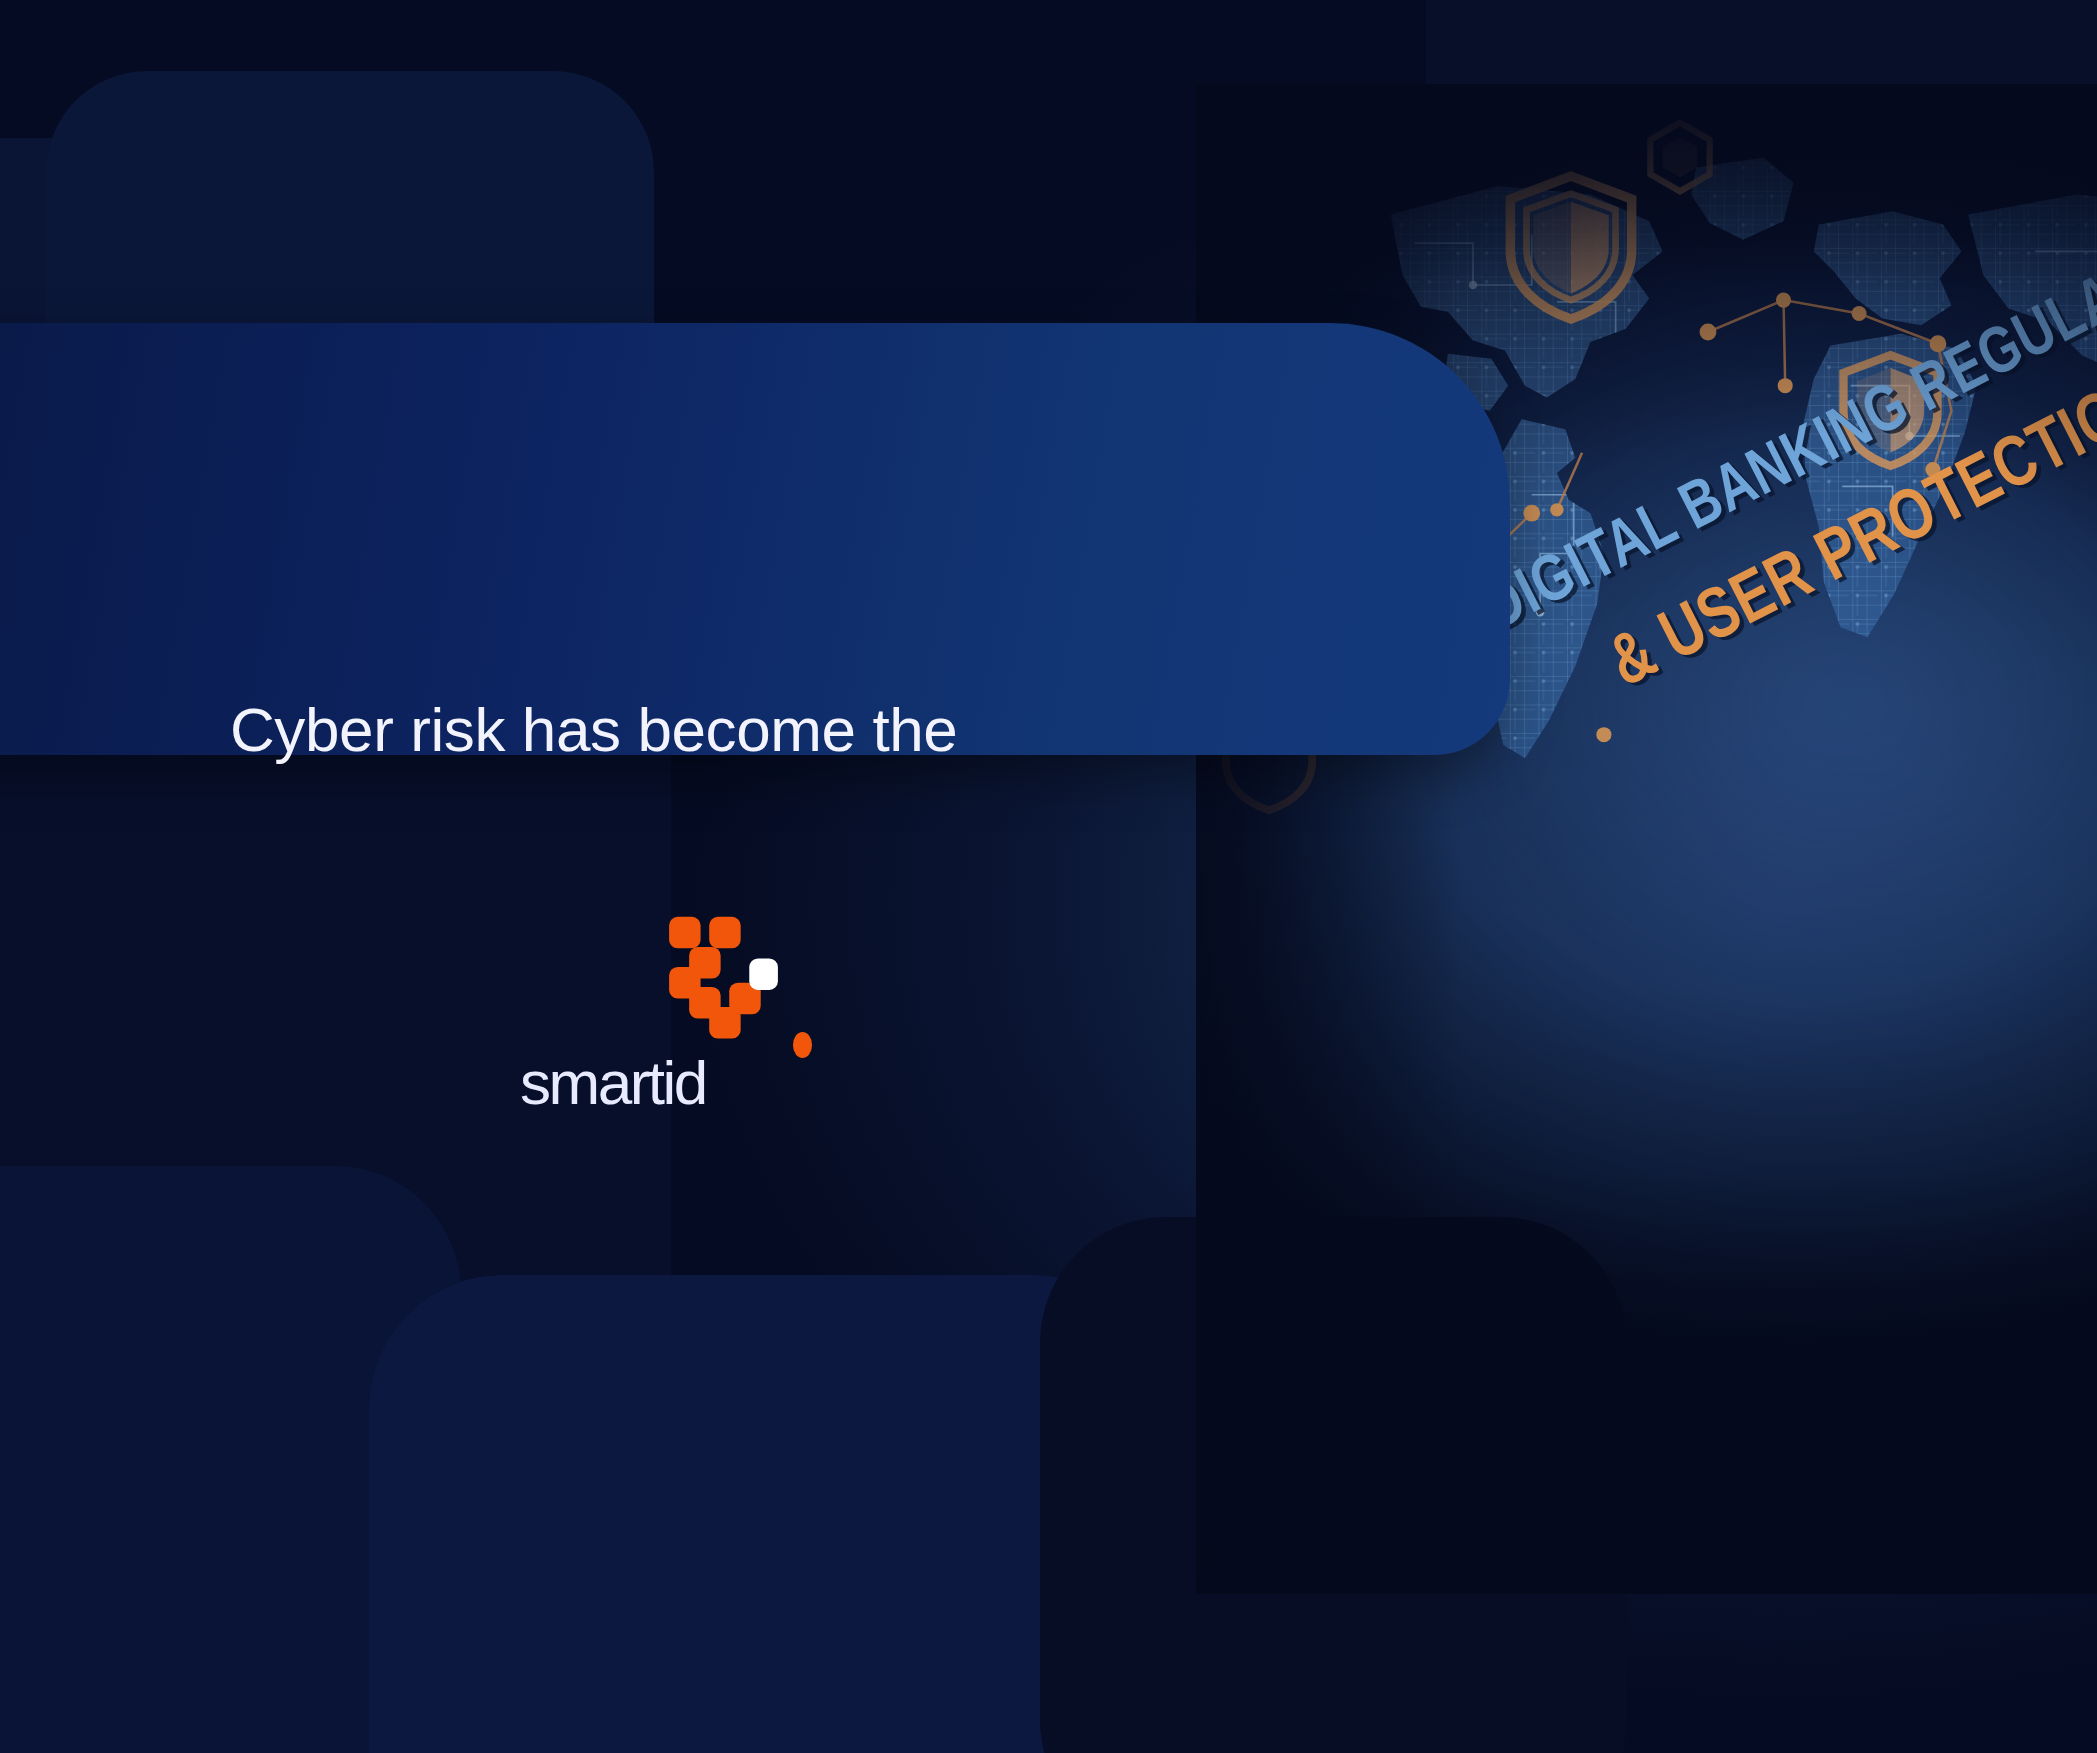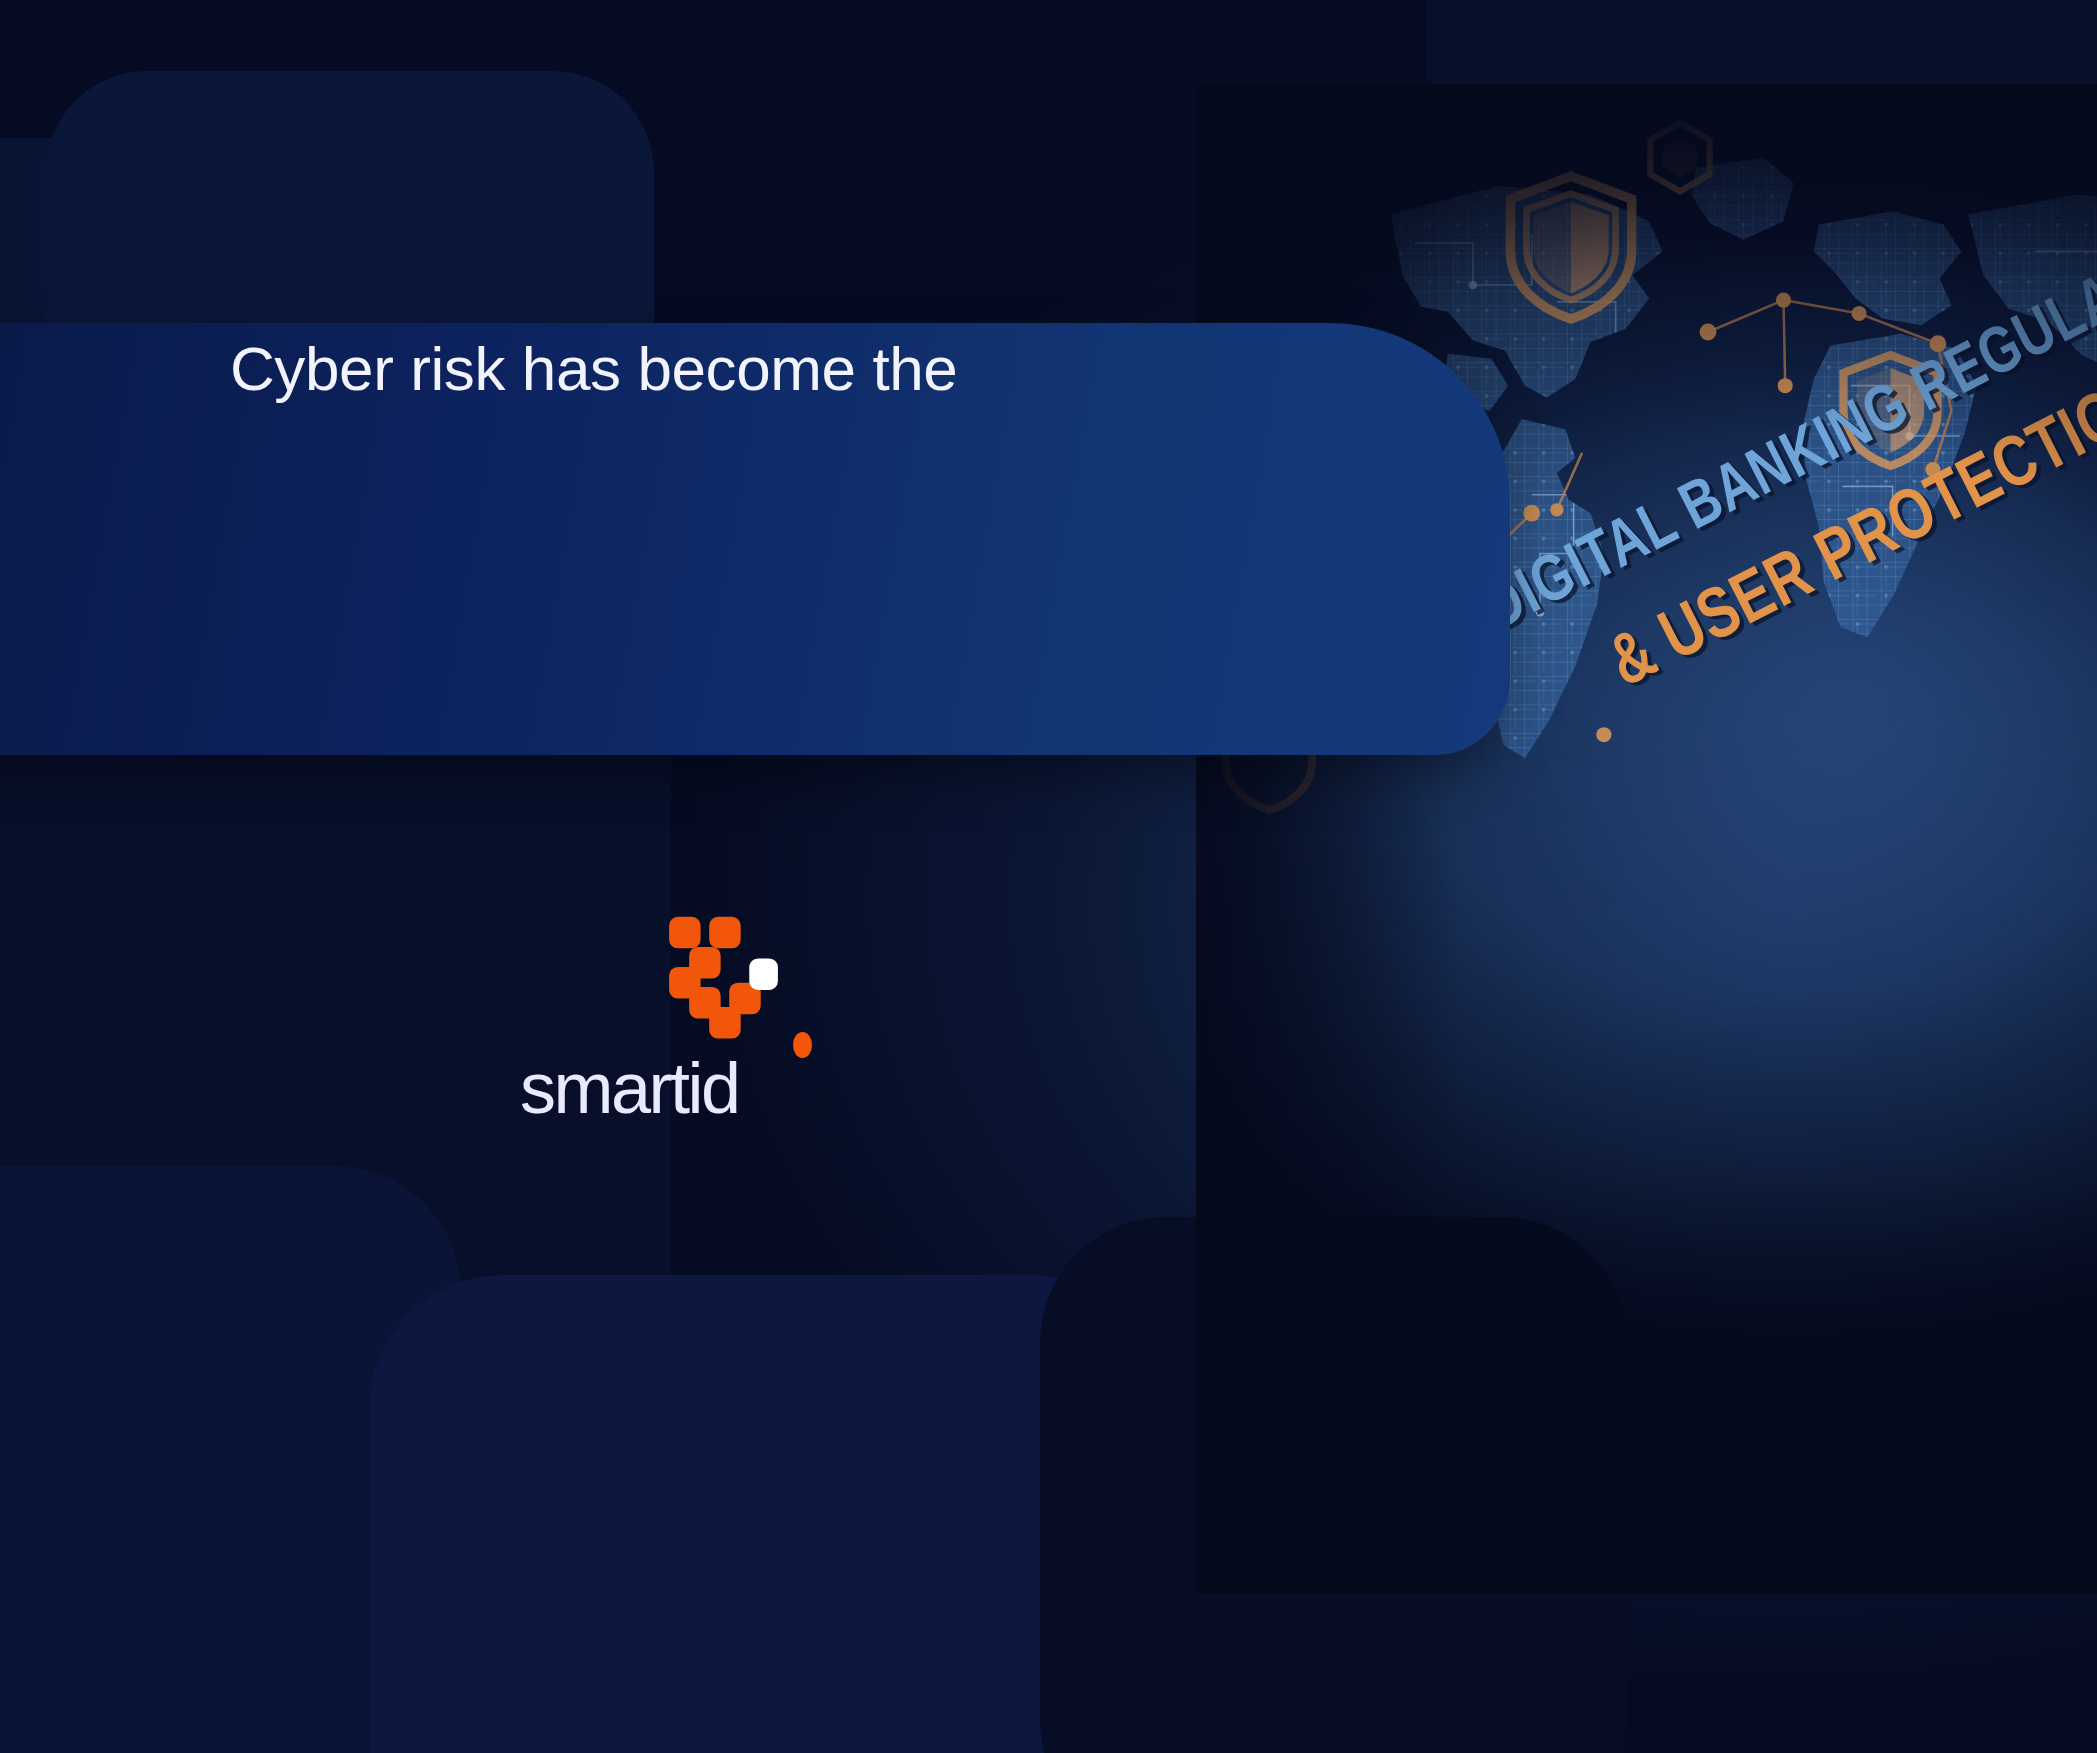--- a/index.html
+++ b/index.html
@@ -94,23 +94,23 @@
   .panel{
     position:absolute;
     left:-294px; top:323px;
     width:1804px; height:432px;
     background:linear-gradient(100deg,#071336 0%, #0a1b4c 18%, #0d2462 46%, #123573 76%, #14397c 100%);
     border-radius:0 180px 76px 0;
     box-shadow:0 21px 50px rgba(0,0,0,.35);
   }
   .panel-inner{
     position:absolute;
-    left:524px; top:6px;
+    left:524px; top:16px;
     width:1217px; height:100%;
-    display:flex; flex-direction:column; justify-content:flex-start;
+    display:flex; flex-direction:column; justify-content:flex-end;
   }
   .headline{
     font-family:"Liberation Sans", sans-serif;
     font-size:62px;
     line-height:1.30;
     color:#f2f3fd;
     font-weight:400;
     letter-spacing:-0.4px;
   }
   .headline .bold{ font-weight:700; color:#ffffff; }
@@ -122,21 +122,21 @@
     width:461px; height:285px;
   }
   .logo-mark{
     position:absolute; left:145px; top:0;
     width:117px; height:126px;
   }
   .logo-mark svg{ width:100%; height:100%; }
   .logo-word{
     position:absolute; left:0; top:138px;
     font-family:"Liberation Sans", sans-serif;
-    font-size:72px;
+    font-size:62px;
     font-weight:400;
     color:#e8eaff;
     letter-spacing:-2.5px;
     line-height:1;
     white-space:nowrap;
   }
   .logo-word .dot{
     position:absolute;
     left:273px; top:-20px;
     width:19.3px; height:26px;

